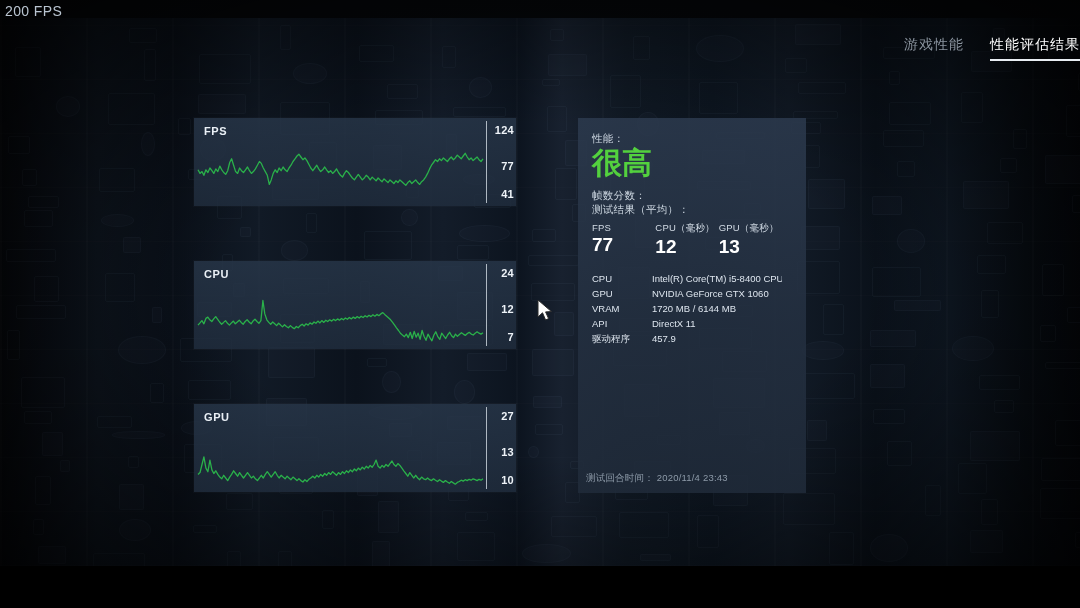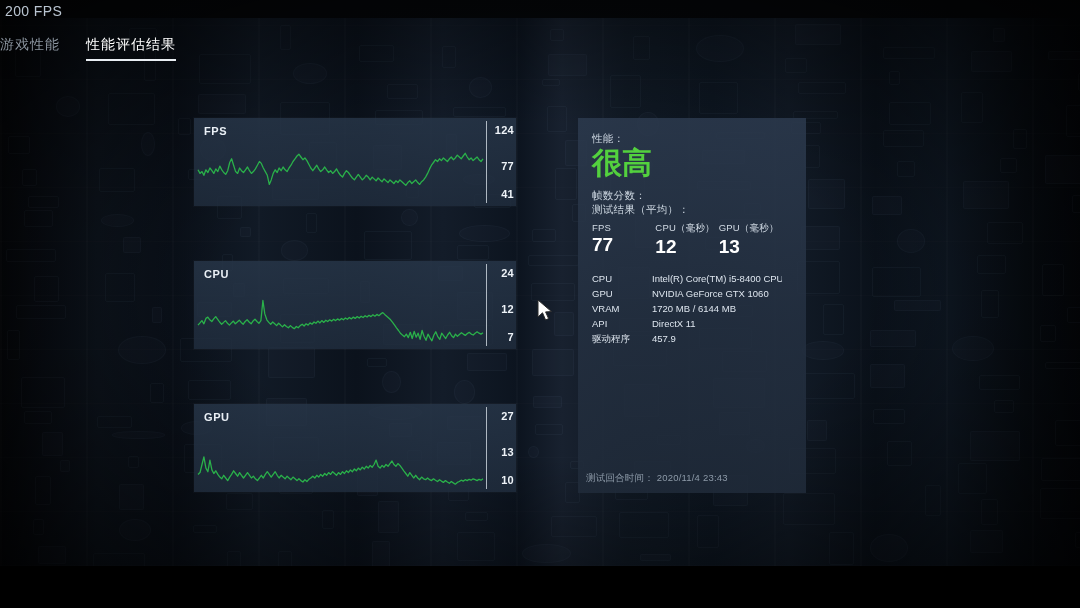--- a/index.html
+++ b/index.html
@@ -36,21 +36,21 @@
   .bandtop{position:absolute;left:0;right:0;top:0;height:18px;background:#05070a;}
   .bandbot{position:absolute;left:0;right:0;bottom:0;height:42px;background:#000;}
 
   
   #fpsCounter{
     position:absolute;left:5px;top:3px;font-size:14px;letter-spacing:.4px;
     color:#b9c4d0;font-family:"Liberation Sans",sans-serif;
   }
 
   
-  #tabs{position:absolute;left:0;right:0;top:36px;display:flex;justify-content:flex-start;gap:26px;}
+  #tabs{position:absolute;left:0;right:0;top:36px;display:flex;justify-content:flex-end;gap:26px;}
   .tab{font-size:14px;color:#8b949f;letter-spacing:1px;padding-bottom:5px;cursor:pointer;
        font-family:"DejaVu Sans","Liberation Sans",sans-serif;}
   .tab.active{color:#fff;border-bottom:2px solid #e9eef3;}
 
   
   .chart{
     position:absolute;left:194px;width:322px;height:88px;
     background:linear-gradient(180deg, rgba(40,55,74,.80) 0%, rgba(33,46,63,.80) 100%);
     box-shadow:0 0 0 1px rgba(255,255,255,.02);
   }

